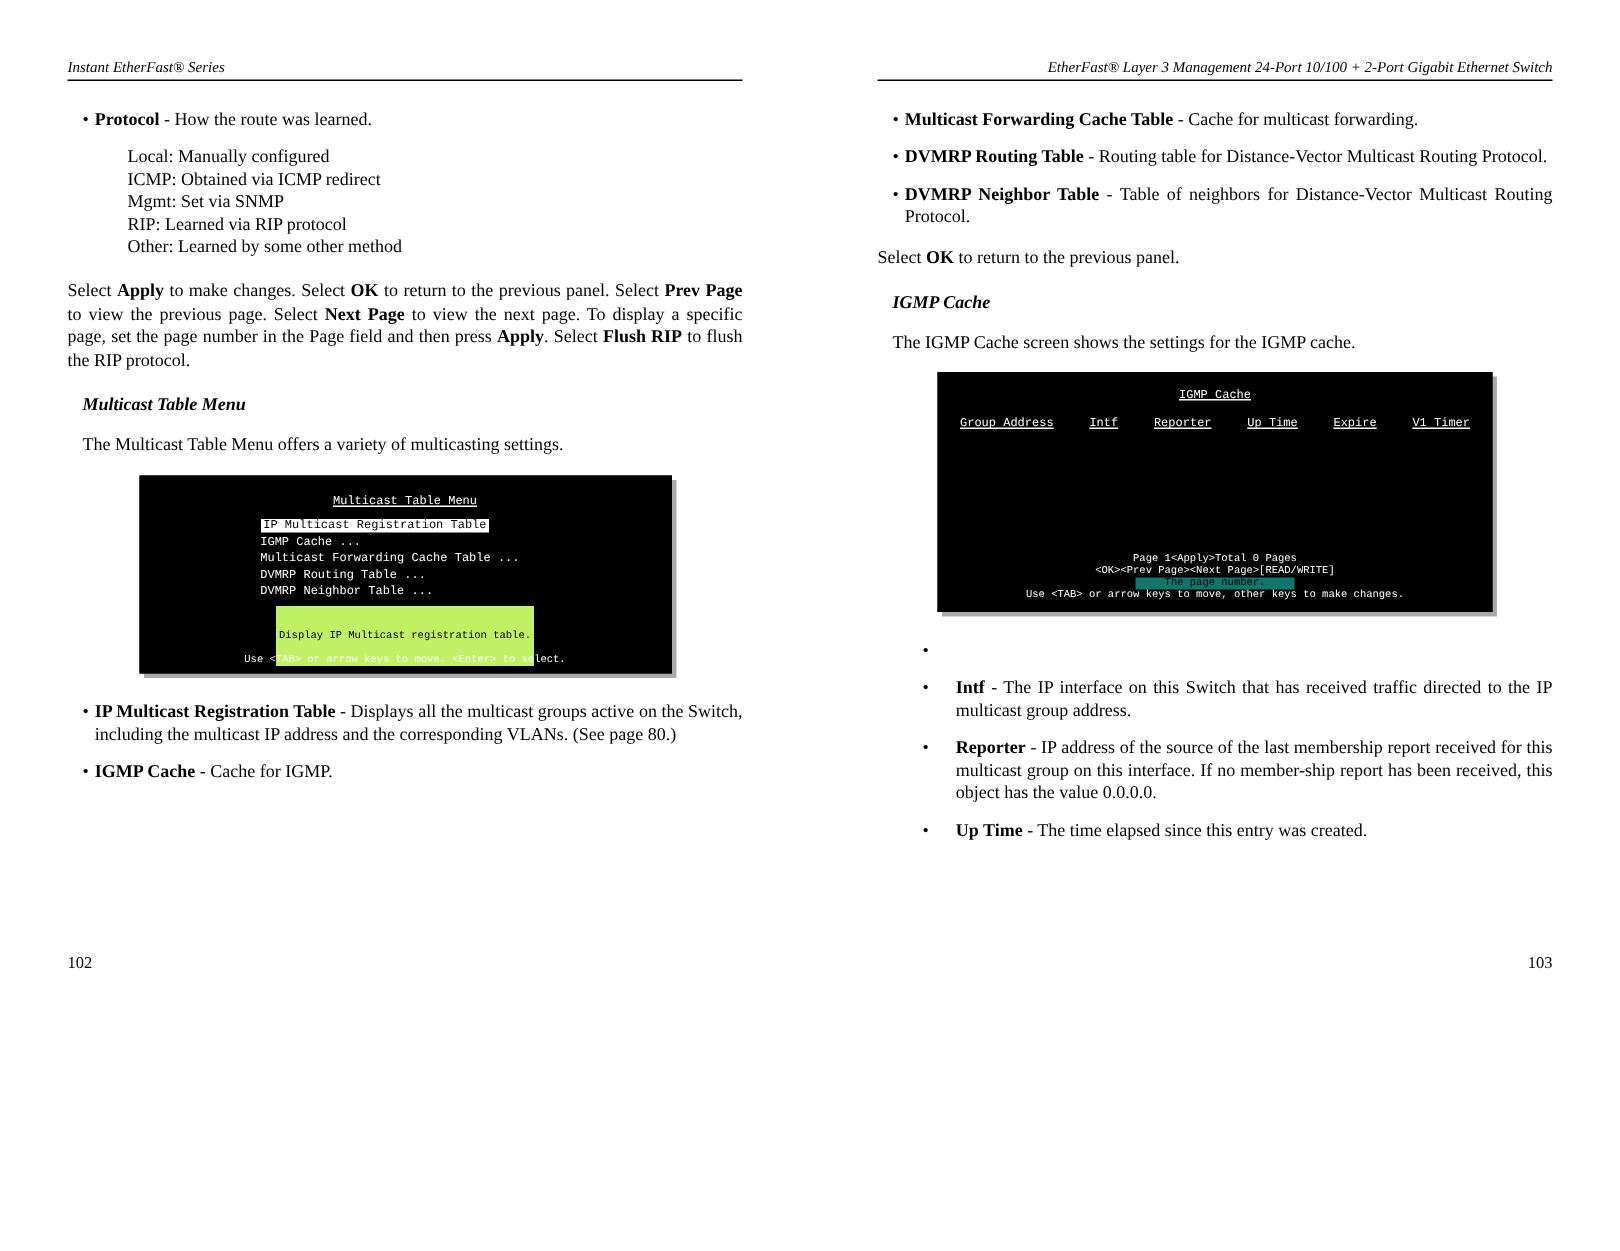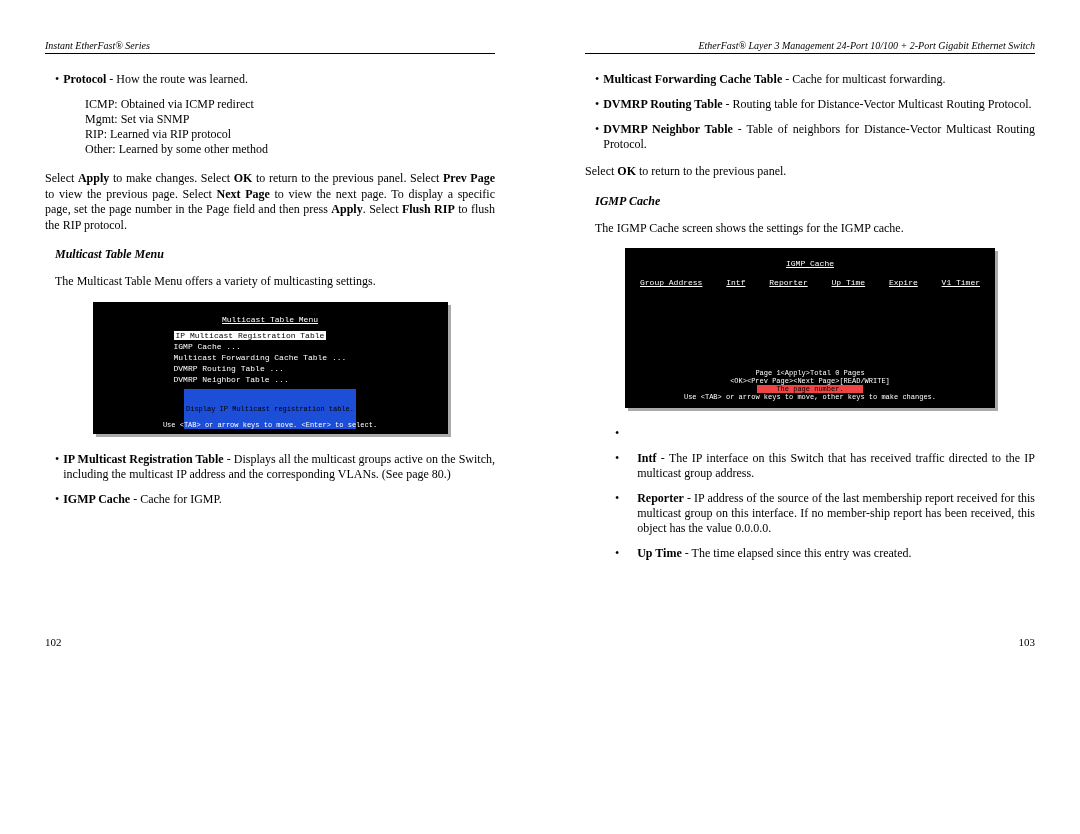--- a/index.html
+++ b/index.html
@@ -92,57 +92,58 @@
     .terminal2 .cols span { text-decoration: underline; }
     .terminal2 .bottom {
       position: absolute;
       bottom: 6px;
       left: 10px;
       right: 10px;
       font-size: 7px;
       text-align: center;
     }
     .terminal2 .navrow { display: flex; justify-content: center; padding: 0 30px; }
-    .terminal2 .hl { background: #ef4444; color: #000; padding: 0 19px; }
+    .terminal2 .hl { background: #0f766e; color: #000; padding: 0 19px; }
     
     b { font-weight: bold; }
   </style>
 </head>
 <body>
 
 <div class="page">
   <div class="header">Instant EtherFast® Series</div>
   <div class="content">
 
     <div class="bullet-item">
       <span class="dot">•</span>
       <span class="txt"><b>Protocol</b> - How the route was learned.</span>
     </div>
 
     <div class="indent-block">
+      <div>Local: Manually configured</div>
       <div>ICMP: Obtained via ICMP redirect</div>
       <div>Mgmt: Set via SNMP</div>
       <div>RIP: Learned via RIP protocol</div>
       <div>Other: Learned by some other method</div>
     </div>
 
     <p class="body">Select <b>Apply</b> to make changes. Select <b>OK</b> to return to the previous panel. Select <b>Prev Page</b> to view the previous page. Select <b>Next Page</b> to view the next page. To display a specific page, set the page number in the Page field and then press <b>Apply</b>. Select <b>Flush RIP</b> to flush the RIP protocol.</p>
 
     <div class="subheading">Multicast Table Menu</div>
 
     <p class="body" style="padding-left:10px;">The Multicast Table Menu offers a variety of multicasting settings.</p>
 
     <div class="terminal">
       <div class="title underline">Multicast Table Menu</div>
       <div class="menuitem"><span class="highlight">IP Multicast Registration Table</span></div>
       <div class="menuitem">IGMP Cache ...</div>
       <div class="menuitem">Multicast Forwarding Cache Table ...</div>
       <div class="menuitem">DVMRP Routing Table ...</div>
       <div class="menuitem">DVMRP Neighbor Table ...</div>
-      <div class="footer-line" style="margin-top:20px"><span class="hl" style="background:#1d4ed8;color:#000;padding:16px 2px">Display IP Multicast registration table.</span></div>
+      <div class="footer-line" style="margin-top:20px"><span class="hl" style="background:#bef264;color:#000;padding:16px 2px">Display IP Multicast registration table.</span></div>
       <div class="footer-line">Use &lt;TAB&gt; or arrow keys to move. &lt;Enter&gt; to select.</div>
     </div>
 
     <div class="bullet-item">
       <span class="dot">•</span>
       <span class="txt"><b>IP Multicast Registration Table</b> - Displays all the multicast groups active on the Switch, including the multicast IP address and the corresponding VLANs. (See page 80.)</span>
     </div>
     <div class="bullet-item" style="margin-top:10px">
       <span class="dot">•</span>
       <span class="txt"><b>IGMP Cache</b> - Cache for IGMP.</span>

